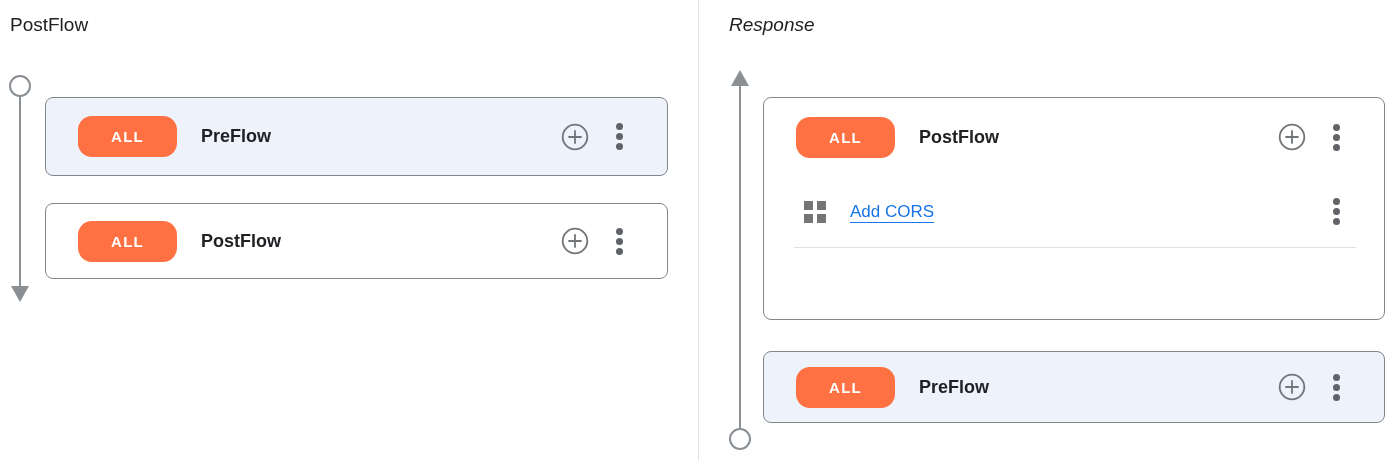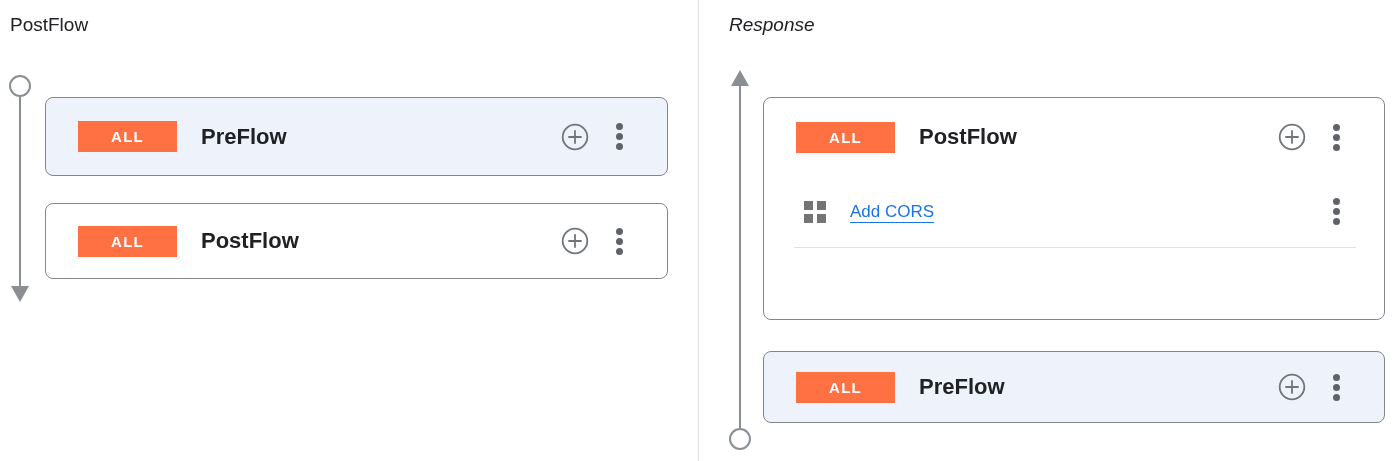--- a/index.html
+++ b/index.html
@@ -59,28 +59,28 @@
   #card-res-group{left:763px;top:97px;width:622px;height:223px;display:block;padding:0;}
   #card-res-preflow{left:763px;top:351px;width:622px;height:72px;}
 
   .row{display:flex;align-items:center;padding:0 44px 0 32px;}
   .row.header{height:78px;}
   .row.policy{height:71px;padding-left:40px;}
   .h-divider{height:1px;background:var(--divider-gray);margin:0 28px 0 30px;}
 
   .badge{
     display:inline-flex;align-items:center;justify-content:center;
-    min-width:99px;height:31px;
+    min-width:99px;height:41px;
     background:var(--accent-orange);color:var(--badge-text);
-    border-radius:0;
+    border-radius:14px;
     font-size:15px;font-weight:600;letter-spacing:1.2px;
     margin-right:24px;flex:0 0 auto;
   }
   .flow-name{
-    font-size:22px;font-weight:700;color:var(--text-primary);
+    font-size:18px;font-weight:700;color:var(--text-primary);
     flex:1 1 auto;white-space:nowrap;
   }
   .actions{display:flex;align-items:center;gap:27px;margin-left:auto;flex:0 0 auto;}
 
   button{background:none;border:none;cursor:pointer;display:flex;align-items:center;justify-content:center;padding:0;}
   .plus-btn svg{display:block;}
   .plus-btn circle{fill:none;stroke:#70757a;stroke-width:1.8;}
   .plus-btn line{stroke:#70757a;stroke-width:1.8;stroke-linecap:round;}
 
   .kebab{flex-direction:column;gap:3px;}

